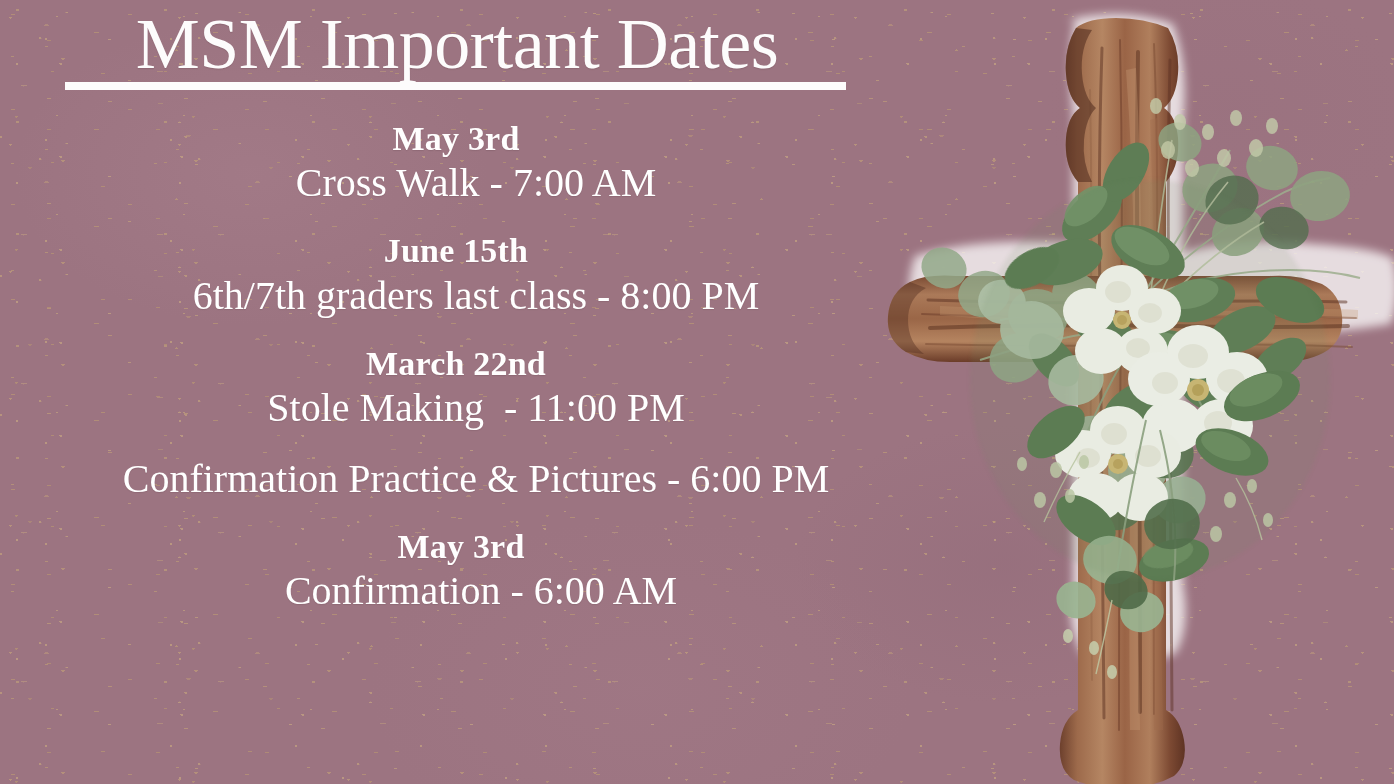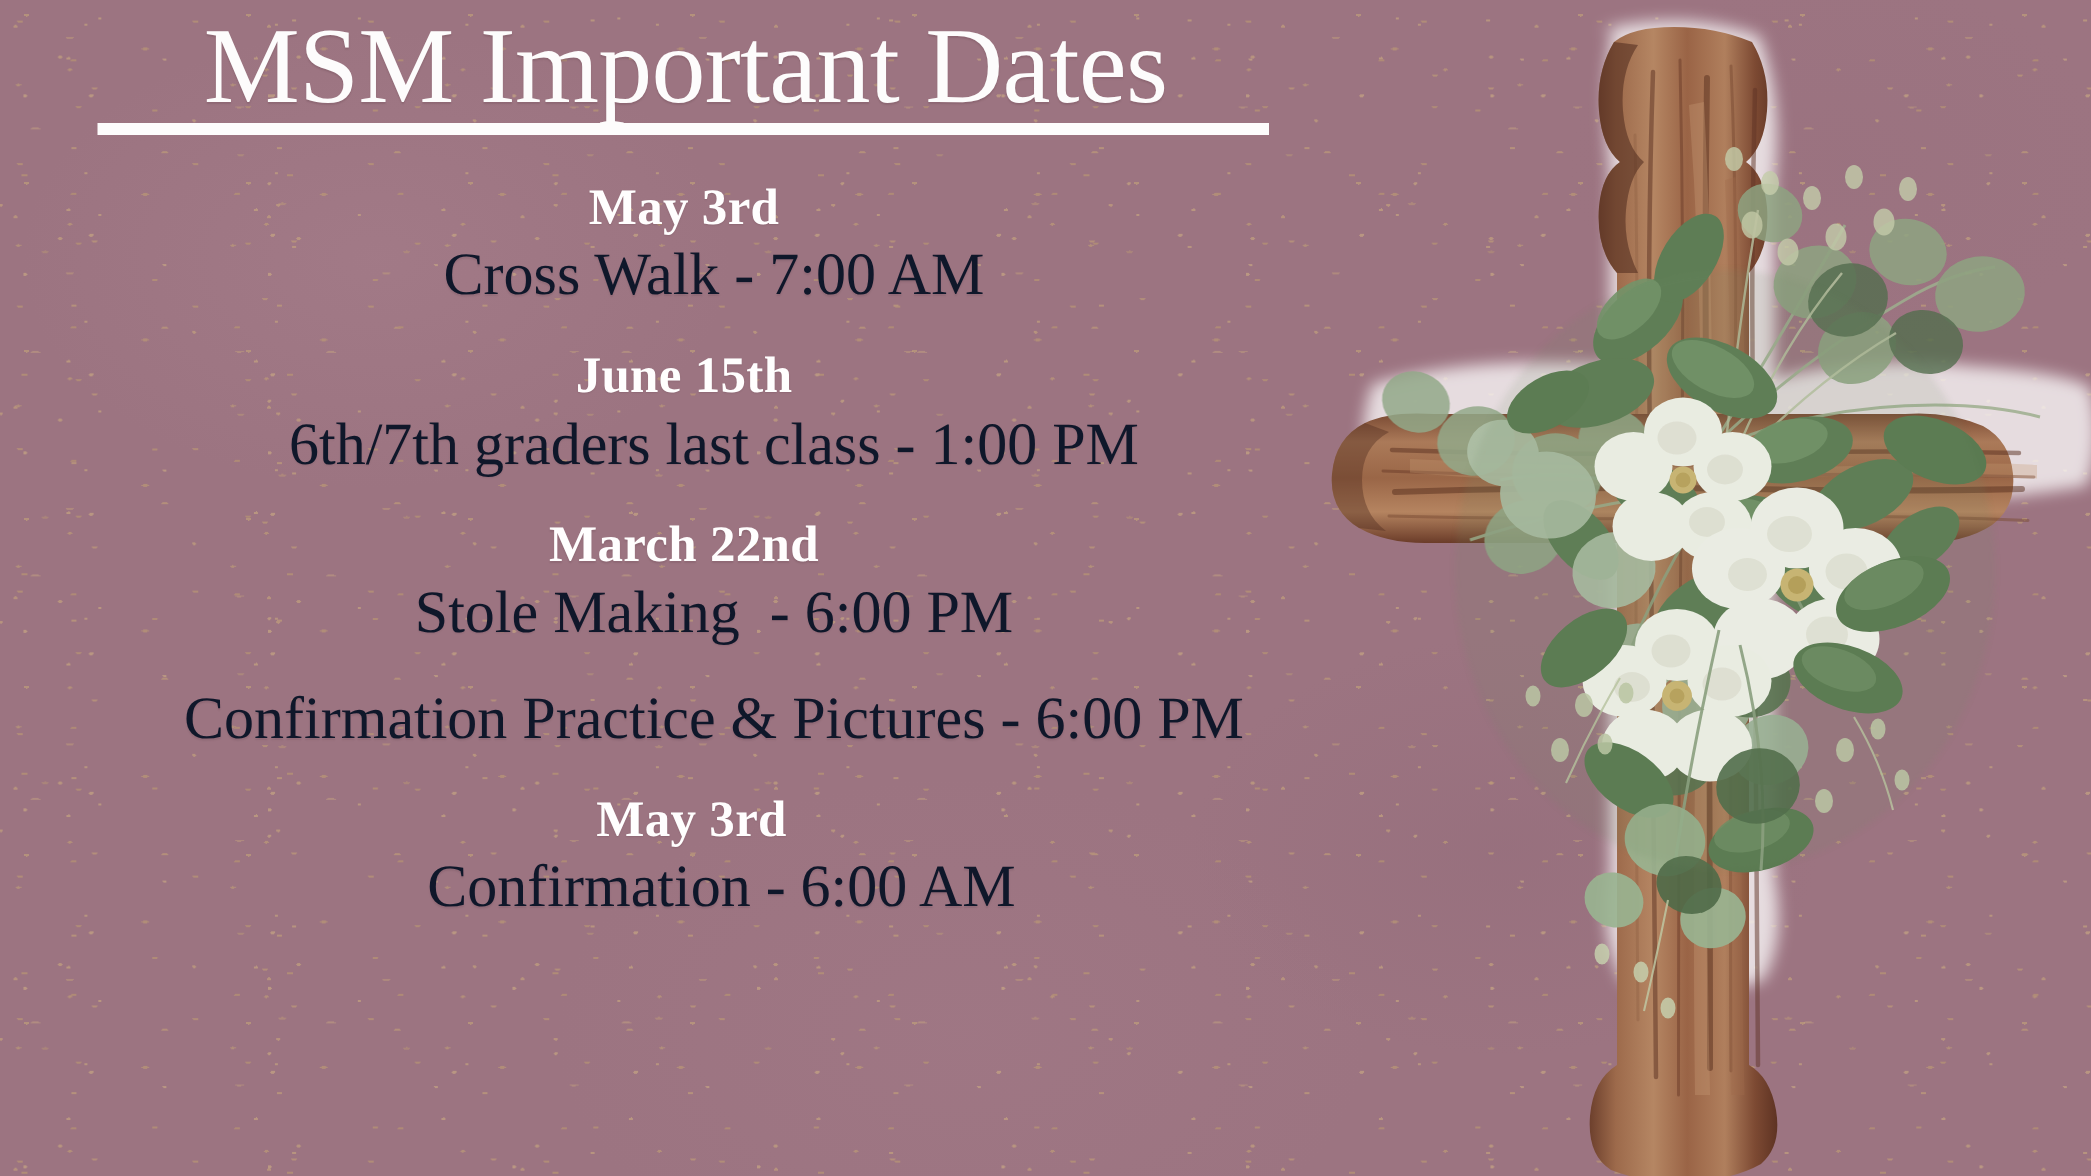--- a/index.html
+++ b/index.html
@@ -137,21 +137,21 @@
     line-height: 1.22;
     letter-spacing: .2px;
     color: #fffefe;
     font-family: "Liberation Serif", "DejaVu Serif", serif;
     text-shadow: 0 1px 1px rgba(90,60,70,.20);
   }
   .event-desc {
     font-size: 40px;
     font-weight: normal;
     line-height: 1.22;
-    color: #0f172a;
+    color: #ffffff;
     white-space: pre;
     font-family: "Liberation Serif", "DejaVu Serif", serif;
     text-shadow: 0 1px 1px rgba(90,60,70,.18);
     padding-left: 40px;
   }
 
   
   #cross-art {
     position: absolute;
     left: 880px;
@@ -179,26 +179,26 @@
 
     <div id="events">
 
       <div class="event">
         <div class="event-date">May 3rd</div>
         <div class="event-desc">Cross Walk - 7:00 AM</div>
       </div>
 
       <div class="event">
         <div class="event-date">June 15th</div>
-        <div class="event-desc">6th/7th graders last class - 1:00 PM</div>
+        <div class="event-desc">6th/7th graders last class - 8:00 PM</div>
       </div>
 
       <div class="event">
         <div class="event-date">March 22nd</div>
-        <div class="event-desc">Stole Making  - 6:00 PM</div>
+        <div class="event-desc">Stole Making  - 11:00 PM</div>
       </div>
 
       <div class="event">
         <div class="event-desc">Confirmation Practice &amp; Pictures - 6:00 PM</div>
       </div>
 
       <div class="event">
         <div class="event-date">May 3rd</div>
         <div class="event-desc">Confirmation - 6:00 AM</div>
       </div>

